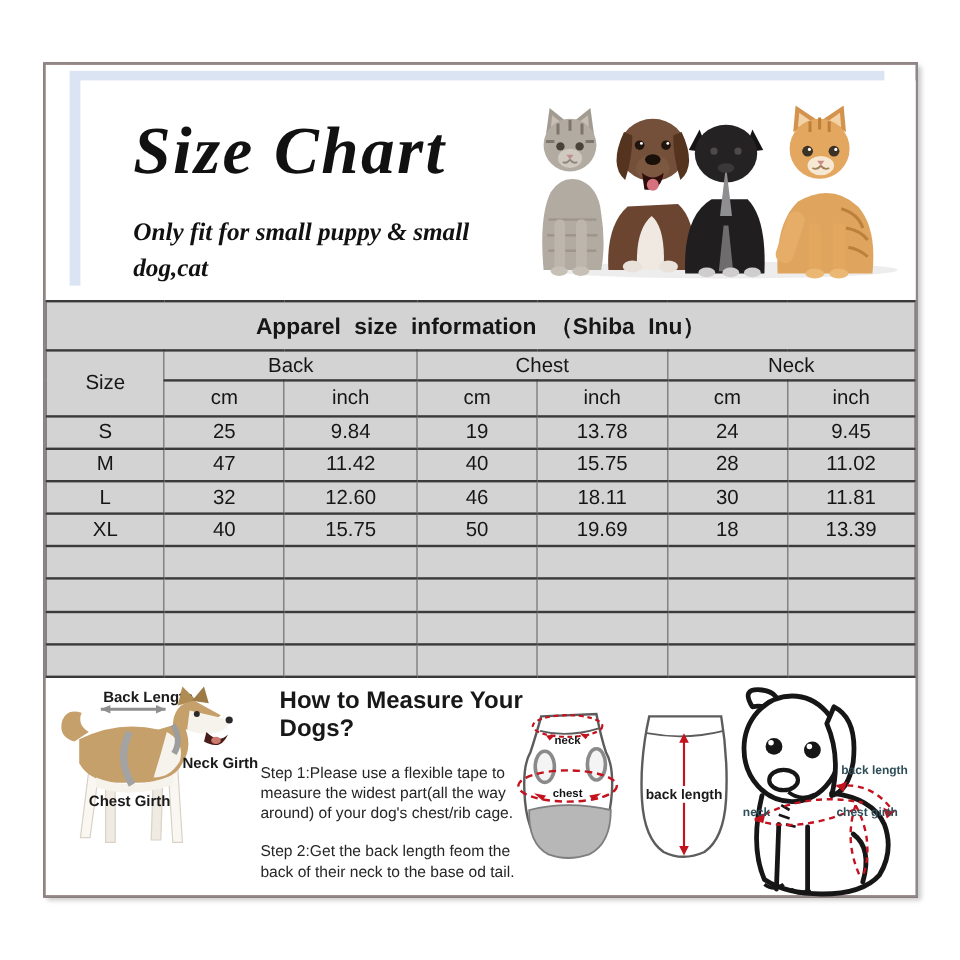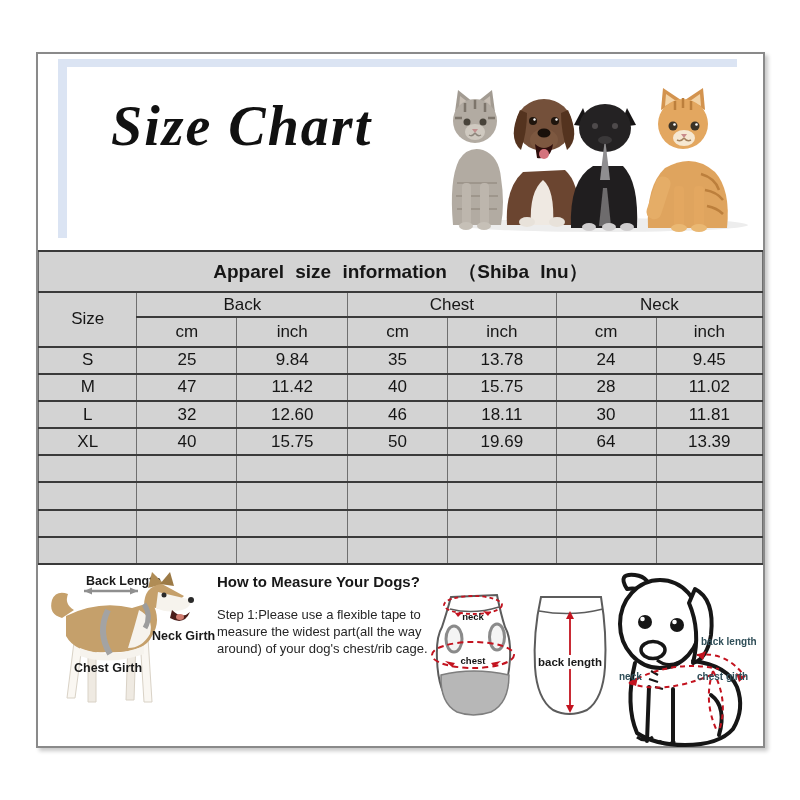--- a/index.html
+++ b/index.html
@@ -43,21 +43,21 @@
   tr.t-title{height:41px;}
   tr.t-title td{font-weight:bold;font-size:19px;word-spacing:6px;}
   tr.t-group{height:25px;}
   tr.t-units{height:29px;}
   tr.t-data{height:27px;}
   tr.t-empty{height:27px;}
   
   .measure{position:absolute;left:0;top:511px;right:0;bottom:0;background:#fff;}
   .side-dog{position:absolute;left:6px;top:5px;width:171px;height:147px;}
   .howto{position:absolute;left:179px;top:8px;width:232px;}
-  .howto h2{margin:0 0 16px 0;font-size:15px;font-weight:bold;color:#181818;}
+  .howto h2{margin:0 0 16px 16px;font-size:20px;font-weight:bold;color:#181818;}
   .howto p{margin:0 0 14px 0;font-size:13px;line-height:1.32;color:#262626;width:228px;}
   .garments{position:absolute;left:387px;top:10px;width:185px;height:145px;}
   .puppy{position:absolute;left:577px;top:2px;width:148px;height:182px;}
   .measure-footer{
     position:absolute;left:9px;bottom:10px;
     font-size:18px;font-weight:bold;color:#1b1b1b;
   }
   svg text{font-family:"Liberation Sans","DejaVu Sans",sans-serif;}
   .svg-label{font-weight:bold;fill:#1a1a1a;}
   .svg-label-red-area{font-weight:bold;fill:#111;}
@@ -66,20 +66,21 @@
 </head>
 <body>
 
 <div class="panel">
 
   <div class="header">
     <div class="blue-frame"></div>
     <div class="white-card"></div>
     <div class="header-text">
       <h1>Size Chart</h1>
+      <p class="subtitle">Only fit for  small puppy &amp; small dog,cat</p>
     </div>
 
     <svg class="pets-photo" viewBox="0 0 318 145">
       <ellipse cx="160" cy="137" rx="145" ry="7" fill="#ededed"></ellipse>
 
       <g>
         <path d="M10,137 Q6,92 16,72 Q25,58 40,62 Q56,68 58,90 Q62,115 58,137 Z" fill="#b2aba2"></path>
         <path d="M14,95 h40 M13,108 h42 M14,121 h40" stroke="#958d83" stroke-width="2" fill="none" opacity="0.7"></path>
         <rect x="19" y="95" width="9" height="42" rx="4" fill="#bdb6ad"></rect>
         <rect x="37" y="95" width="9" height="42" rx="4" fill="#bdb6ad"></rect>
@@ -184,21 +185,21 @@
         <td>inch</td>
         <td>cm</td>
         <td>inch</td>
         <td>cm</td>
         <td>inch</td>
       </tr>
       <tr class="t-data">
         <td>S</td>
         <td>25</td>
         <td>9.84</td>
-        <td>35</td>
+        <td>19</td>
         <td>13.78</td>
         <td>24</td>
         <td>9.45</td>
       </tr>
       <tr class="t-data">
         <td>M</td>
         <td>47</td>
         <td>11.42</td>
         <td>40</td>
         <td>15.75</td>
@@ -213,21 +214,21 @@
         <td>18.11</td>
         <td>30</td>
         <td>11.81</td>
       </tr>
       <tr class="t-data">
         <td>XL</td>
         <td>40</td>
         <td>15.75</td>
         <td>50</td>
         <td>19.69</td>
-        <td>64</td>
+        <td>18</td>
         <td>13.39</td>
       </tr>
       <tr class="t-empty">
         <td></td>
             <td></td>
             <td></td>
             <td></td>
             <td></td>
             <td></td>
             <td></td>
@@ -293,20 +294,21 @@
 
       <path d="M100,34 Q108,46 101,58" stroke="#9d9d9d" stroke-width="5" fill="none"></path>
       <path d="M64,40 Q53,62 66,84" stroke="#a3a3a3" stroke-width="6" fill="none"></path>
       <text x="108" y="70" font-size="12.5" class="svg-label">Neck Girth</text>
       <text x="30" y="102" font-size="12.5" class="svg-label">Chest Girth</text>
     </svg>
 
     <div class="howto">
       <h2>How to Measure Your Dogs?</h2>
       <p>Step 1:Please use a flexible tape to measure the widest part(all the way around) of your dog's chest/rib cage.</p>
+      <p>Step 2:Get the back length feom the back of their neck to the base od tail.</p>
     </div>
 
     <svg class="garments" viewBox="0 0 185 145">
 
       <g>
         <path d="M26,22 L72,20 Q76,40 80,52 Q86,62 85,84 Q83,118 68,131 Q48,141 28,131 Q13,118 12,84 Q11,62 17,52 Q21,40 26,22 Z" fill="#ffffff" stroke="#5c5c5c" stroke-width="2"></path>
         <path d="M25,34 Q48,40 74,32" stroke="#5c5c5c" stroke-width="1.5" fill="none"></path>
         <path d="M16,100 Q48,92 84,100 Q84,128 66,137 Q48,143 32,137 Q15,128 16,100 Z" fill="#b7b7b7" stroke="#7e7e7e" stroke-width="1.5"></path>
         <ellipse cx="29" cy="64" rx="8" ry="13" fill="#f4f4f4" stroke="#8a8a8a" stroke-width="3"></ellipse>
         <ellipse cx="72" cy="62" rx="7.5" ry="13" fill="#f4f4f4" stroke="#8a8a8a" stroke-width="3"></ellipse>

